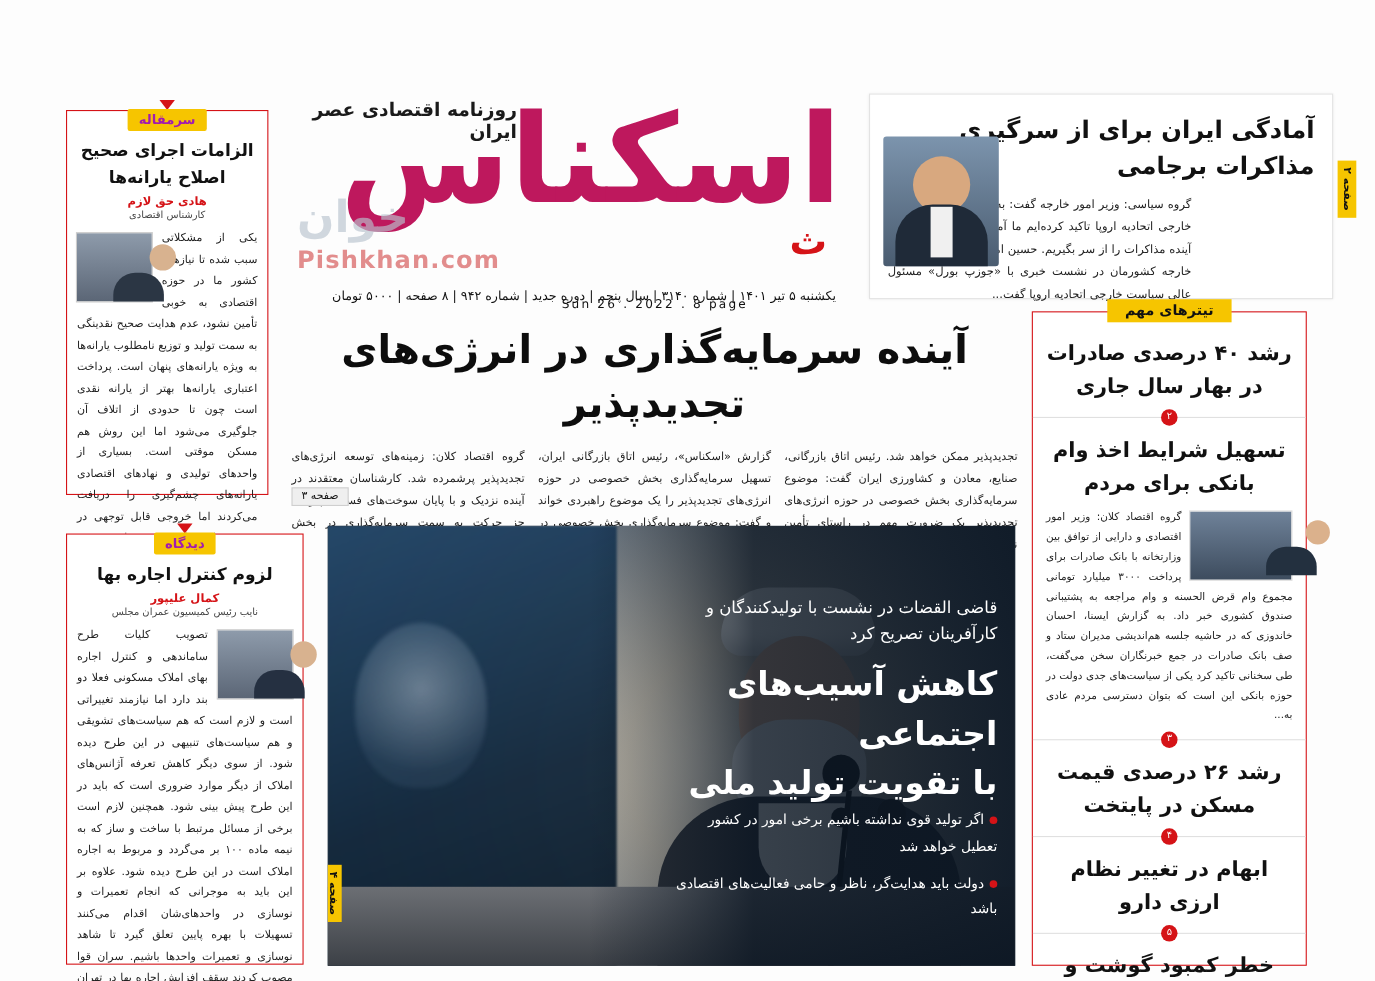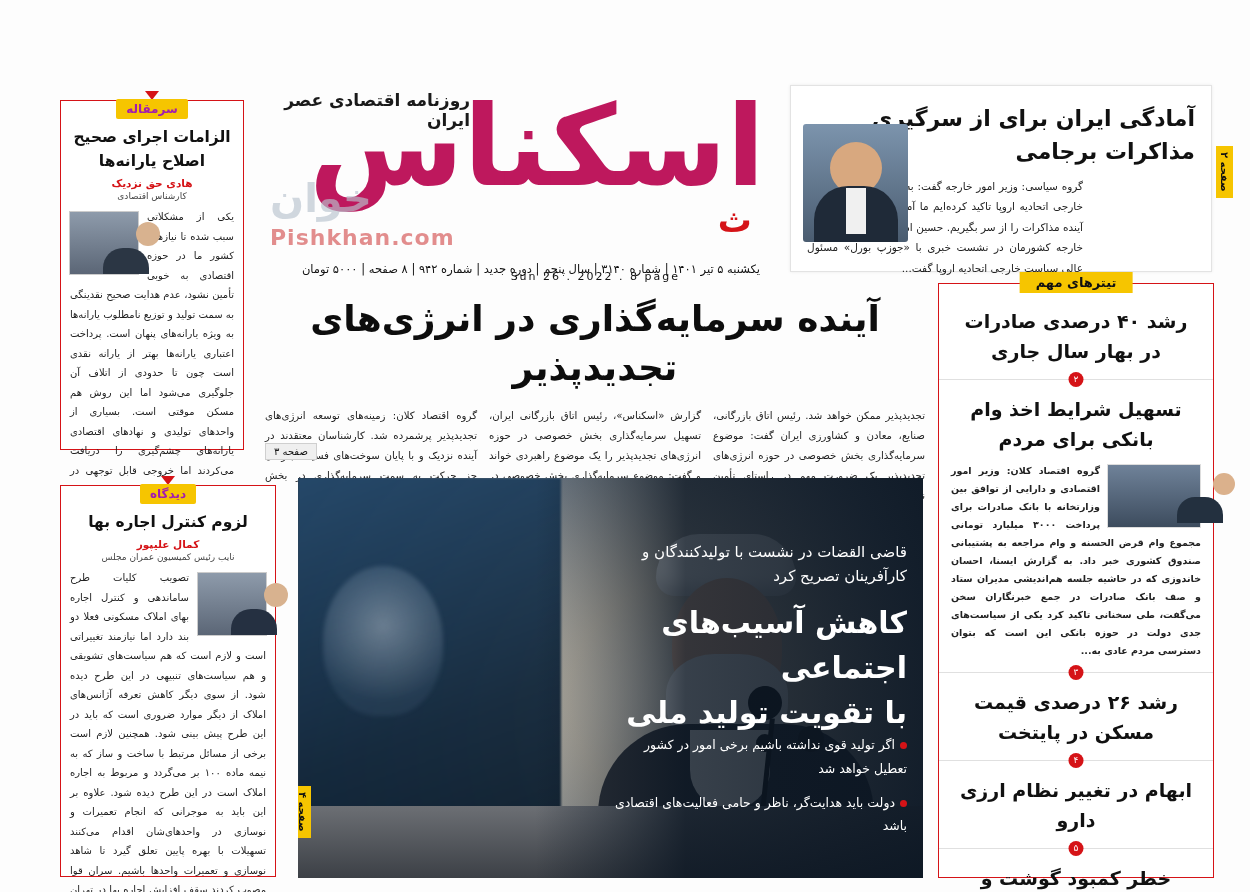--- a/index.html
+++ b/index.html
@@ -364,21 +364,21 @@
     background: #d51317;
     border-radius: 50%;
     margin-left: 5px;
     vertical-align: middle;
   }
 
   
   #rail {
     position: absolute;
     left: 938px; top: 283px;
-    width: 276px; height: 595px;
+    width: 250px; height: 595px;
     border: 1.5px solid #d51317;
     box-sizing: border-box;
     background: #fff;
   }
   #rail .rail-tab {
     position: absolute;
     left: 50%; top: -12px;
     transform: translateX(-50%);
     background: #f6c500;
     font-size: 13px;
@@ -412,21 +412,20 @@
     text-align: center;
     line-height: 1.6;
     color: #111;
   }
   .rail-body {
     font-size: 9.5px;
     line-height: 1.9;
     text-align: justify;
     margin-top: 7px;
     color: #222;
-    font-weight: bold;
   }
   .rail-thumb {
     float: right;
     width: 92px; height: 62px;
     margin: 2px 0 3px 7px;
     background: linear-gradient(#6f8299,#3d4c5e);
     border: 1px solid #ddd;
   }
   .clearfix::after { content:""; display:block; clear:both; }
 </style>
@@ -457,21 +456,21 @@
   </div>
 
   <div class="redbox" id="art1">
     <div style="margin-top:-10px;">
         <div class="arrow-down"></div>
       </div>
     <div style="text-align:center;margin-top:-2px;">
       <span class="yellow-tab">سرمقاله</span>
     </div>
     <div class="art-head">الزامات اجرای صحیح اصلاح یارانه‌ها</div>
-    <div class="art-author">هادی حق نزدیک</div>
+    <div class="art-author">هادی حق لازم</div>
     <div class="art-role">کارشناس اقتصادی</div>
     <div class="clearfix">
       <div class="portrait">
         <div style="position:relative;left:50%;top:10px;transform:translateX(-50%);width:24px;height:24px;border-radius:50%;background:#d8b28f;"></div>
         <div style="position:relative;left:50%;top:12px;transform:translateX(-50%);width:46px;height:26px;border-radius:20px 20px 0 0;background:#2b3644;"></div>
       </div>
       <div class="art-body">یکی از مشکلاتی سبب شده تا نیازهای کشور ما در حوزه اقتصادی به خوبی تأمین نشود، عدم هدایت صحیح نقدینگی به سمت تولید و توزیع نامطلوب یارانه‌ها به ویژه یارانه‌های پنهان است. پرداخت اعتباری یارانه‌ها بهتر از یارانه نقدی است چون تا حدودی از اتلاف آن جلوگیری می‌شود اما این روش هم مسکن موقتی است. بسیاری از واحدهای تولیدی و نهادهای اقتصادی یارانه‌های چشم‌گیری را دریافت می‌کردند اما خروجی قابل توجهی در چرخه تولید نداشتند و فقط منجر به رانت و فساد اقتصادی و تشدید تورم می‌شد. نباید اصلاح اقتصادی را تنها به حذف ارز ترجیحی محدود کرد...</div>
     </div>
     <div class="art-more">■ ادامه در صفحه آخر</div>
   </div>

